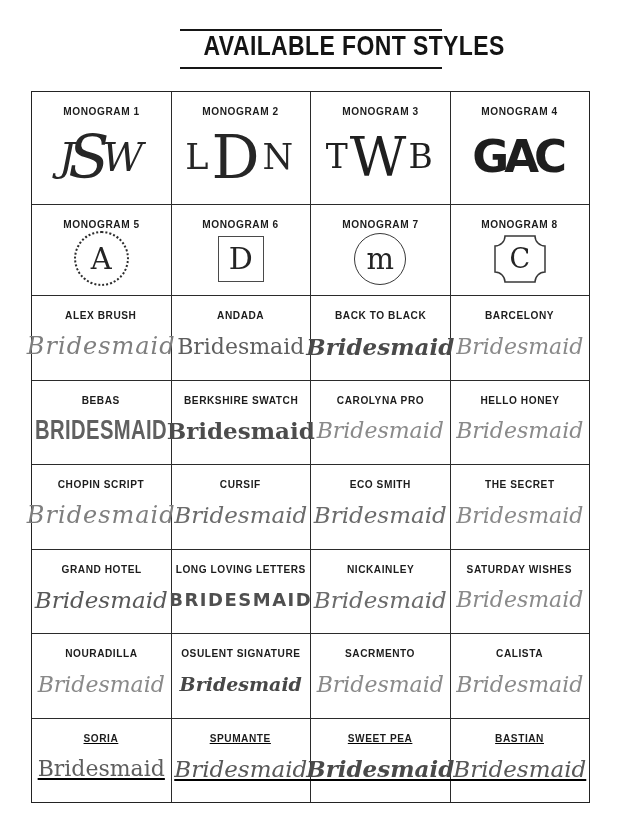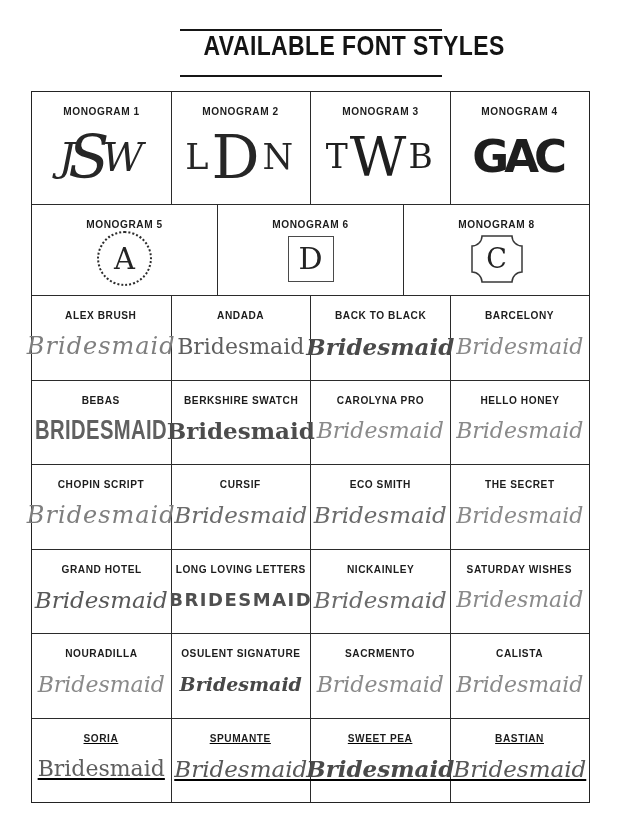--- a/index.html
+++ b/index.html
@@ -4,21 +4,21 @@
 <style>
   html,body{margin:0;padding:0;background:#ffffff;}
   .page{
     position:relative;width:621px;height:835px;background:#ffffff;
     font-family:"Liberation Sans",sans-serif;overflow:hidden;
   }
   
   .title-block{
     width:262px;margin:29px auto 0;text-align:center;
     border-top:2px solid #161616;border-bottom:2px solid #161616;
-    padding:2px 0 16px;
+    padding:2px 0 8px;
   }
   .title-block h1{
     margin:0;font-size:28px;line-height:26px;font-weight:700;color:#141414;
     white-space:nowrap;transform:scaleX(0.82);transform-origin:50% 50%;
     letter-spacing:0.5px;
   }
   
   .grid{
     position:absolute;top:91px;left:31px;width:559px;height:712px;
     border:1.5px solid #232323;display:flex;flex-direction:column;
@@ -128,20 +128,26 @@
             <span class="frame-shape">A</span>
           </div>
         </div>
         <div class="cell">
           <div class="cell-label">MONOGRAM 6</div>
           <div class="cell-sample" data-style="frame-square">
             <span class="frame-shape">D</span>
           </div>
         </div>
         <div class="cell">
+          <div class="cell-label">MONOGRAM 7</div>
+          <div class="cell-sample" data-style="frame-circle">
+            <span class="frame-shape">m</span>
+          </div>
+        </div>
+        <div class="cell">
           <div class="cell-label">MONOGRAM 8</div>
           <div class="cell-sample" data-style="frame-notched">
             <span class="frame-shape">
               <svg width="56" height="50" viewBox="0 0 56 50">
                 <path d="M13 2 H43 A10 10 0 0 0 53 12 V38 A10 10 0 0 0 43 48 H13 A10 10 0 0 0 3 38 V12 A10 10 0 0 0 13 2 Z" fill="none" stroke="#383838" stroke-width="1.5"></path>
               </svg>
               <span class="frame-letter">C</span>
             </span>
           </div>
         </div>

